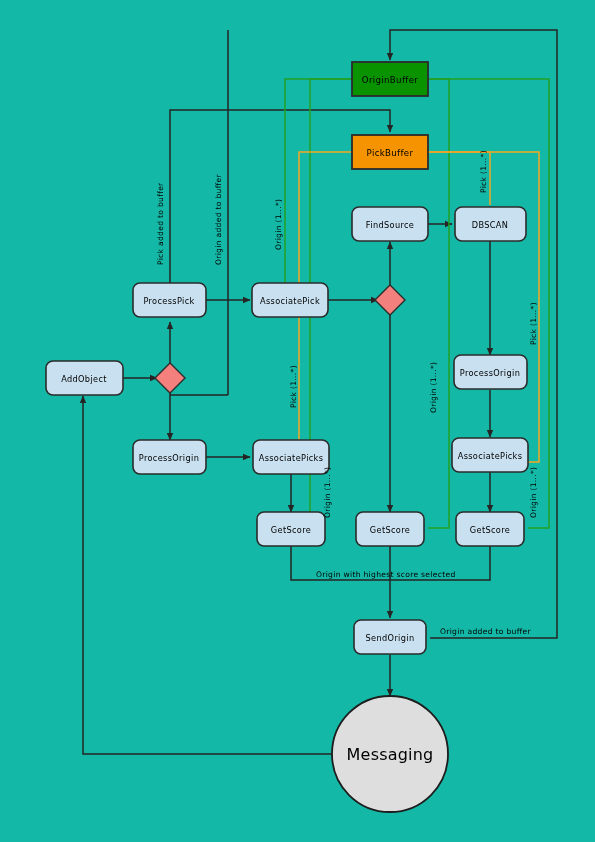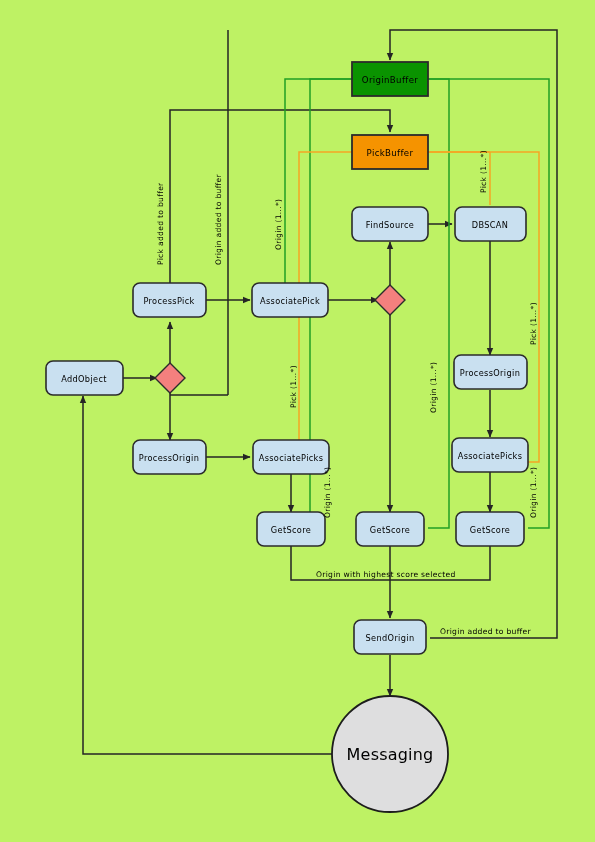--- a/index.html
+++ b/index.html
@@ -8,21 +8,21 @@
     background: #ffffff;
   }
   body {
     font-family: "DejaVu Sans", sans-serif;
   }
   #diagram-root {
     position: relative;
     width: 595px;
     height: 842px;
     overflow: hidden;
-    background: #bef264;
+    background: #14b8a6;
   }
   svg.canvas {
     position: absolute;
     left: 0;
     top: 0;
     width: 595px;
     height: 842px;
   }
   .node-label {
     font-family: "DejaVu Sans", sans-serif;

